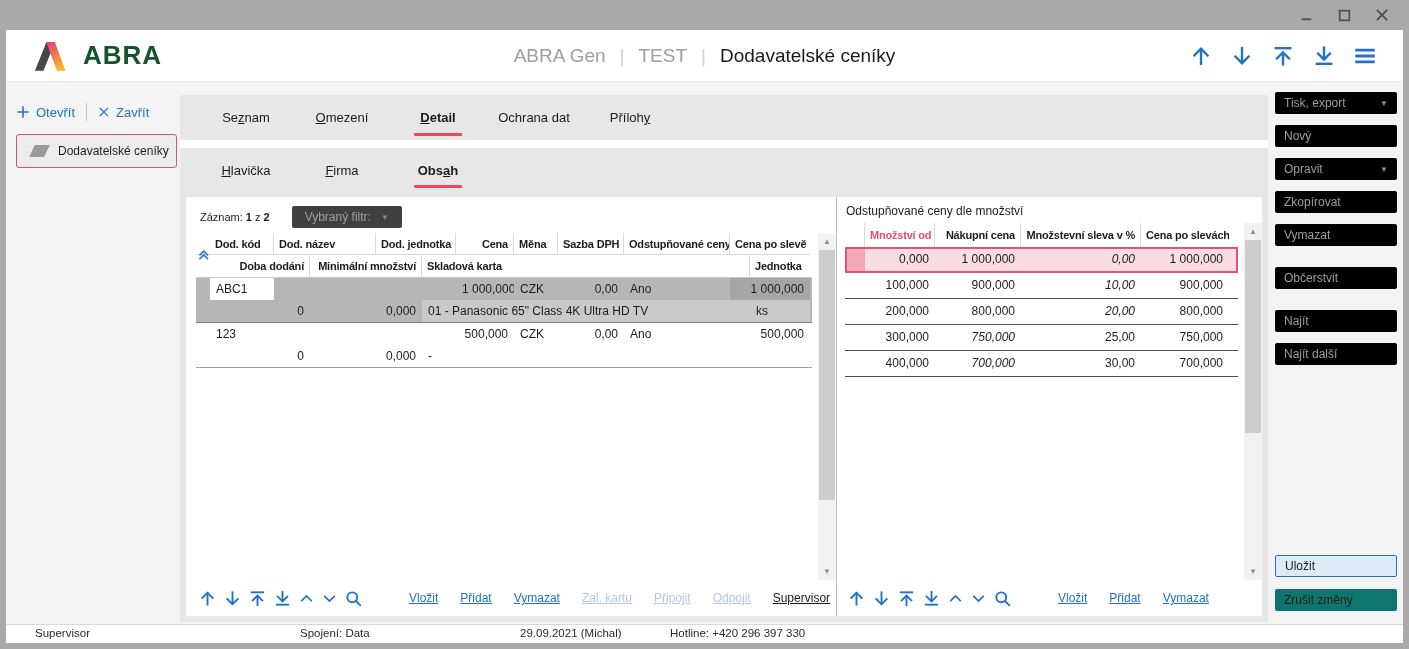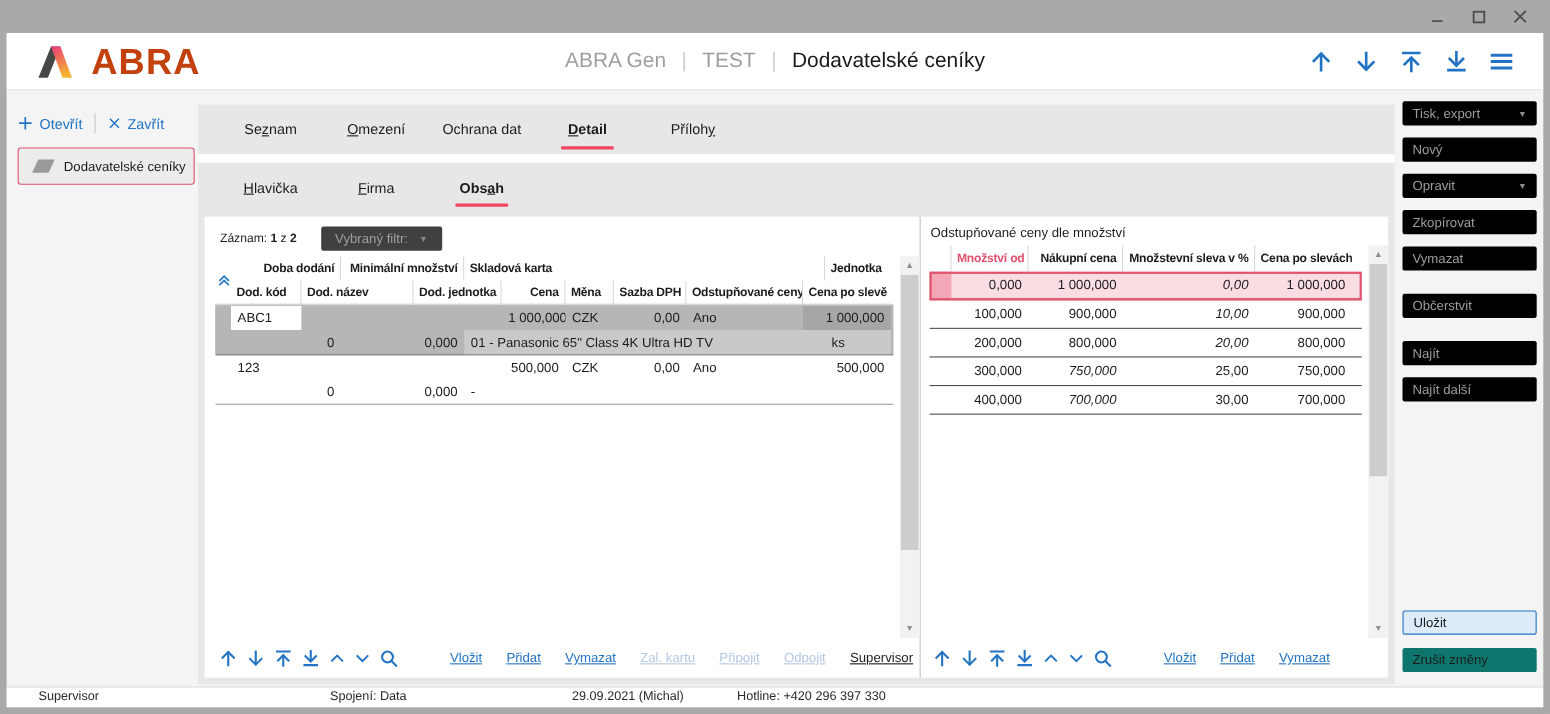--- a/index.html
+++ b/index.html
@@ -6,21 +6,21 @@
   html,body { width:1409px; height:649px; overflow:hidden; }
   body { font-family:"Liberation Sans", sans-serif; font-size:12px; color:#1c1c1c; background:#a9a9a9; }
   .window { position:relative; width:1409px; height:649px; background:#a9a9a9; }
   .titlebar { height:30px; display:flex; justify-content:flex-end; align-items:center; gap:16px; padding-right:16px; }
   .winbtn { width:22px; height:22px; display:flex; align-items:center; justify-content:center; cursor:pointer; }
   .app { position:absolute; left:6px; right:6px; top:30px; bottom:6px; background:#f4f4f4; display:flex; flex-direction:column; overflow:hidden; }
 
   
   .header { height:52px; background:#fff; border-bottom:1px solid #e4e4e4; position:relative; display:flex; align-items:center; flex-shrink:0; }
   .logo { display:flex; align-items:center; gap:9px; margin-left:28px; }
-  .logo-text { font-size:33px; font-weight:bold; color:#c2410c; letter-spacing:1px; }
+  .logo-text { font-size:26px; font-weight:bold; color:#14532d; letter-spacing:1px; }
   .crumb { position:absolute; left:50%; transform:translateX(-50%); white-space:nowrap; font-size:19px; display:flex; align-items:center; }
   .crumb .dim { color:#9e9e9e; }
   .crumb .sep { color:#cfcfcf; padding:0 14px; font-weight:300; }
   .crumb .pgtitle { color:#1a1a1a; }
   .navicons { position:absolute; right:26px; top:0; bottom:0; display:flex; align-items:center; gap:17px; }
   .navbtn { color:#2273c3; cursor:pointer; display:flex; }
 
   
   .bodyrow { flex:1; display:flex; min-height:0; }
   .sidebar { width:174px; flex-shrink:0; padding-top:21px; }
@@ -217,25 +217,25 @@
       </aside>
 
       <main class="main">
         <div class="tabrow" id="main-tabs">
             <div class="tab">
               <span class="tlabel">Se<u>z</u>nam</span>
             </div>
             <div class="tab">
               <span class="tlabel"><u>O</u>mezení</span>
             </div>
+            <div class="tab active">
+              <span class="tlabel"><u>D</u>etail</span>
+            </div>
             <div class="tab">
               <span class="tlabel">Ochrana dat</span>
-            </div>
-            <div class="tab active">
-              <span class="tlabel"><u>D</u>etail</span>
             </div>
             <div class="tab">
               <span class="tlabel">Příloh<u>y</u></span>
             </div>
           </div>
         <div class="whitestrip"></div>
         <div class="tabrow second" id="detail-tabs">
             <div class="tab">
               <span class="tlabel"><u>H</u>lavička</span>
             </div>
@@ -264,37 +264,37 @@
             </div>
             <div class="gridwrap">
               <div id="left-grid">
                   <div class="lhdr">
                     <span class="collapse">
                       <svg width="15" height="15" viewBox="0 0 20 20" fill="none" stroke="currentColor" stroke-width="2" stroke-linecap="square">
                         <path d="M4 10.5 9 5.5l5 5"></path>
                         <path d="M4 15.5 9 10.5l5 5"></path>
                       </svg>
                     </span>
-                    <div class="gl" style="grid-template-columns:14px 100px 112px 328px 60px">
-                      <div class="gc ind"></div>
-                      <div class="gc hc ar">Doba dodání</div>
-                      <div class="gc hc ar">Minimální množství</div>
-                      <div class="gc hc">Skladová karta</div>
-                      <div class="gc hc">Jednotka</div>
-                    </div>
                     <div class="gl l1h" style="grid-template-columns:14px 64px 102px 80px 58px 44px 66px 106px 80px">
                       <div class="gc ind"></div>
                       <div class="gc hc">Dod. kód</div>
                       <div class="gc hc">Dod. název</div>
                       <div class="gc hc">Dod. jednotka</div>
                       <div class="gc hc ar">Cena</div>
                       <div class="gc hc">Měna</div>
                       <div class="gc hc ar">Sazba DPH</div>
                       <div class="gc hc">Odstupňované ceny</div>
                       <div class="gc hc ar">Cena po slevě</div>
+                    </div>
+                    <div class="gl" style="grid-template-columns:14px 100px 112px 328px 60px">
+                      <div class="gc ind"></div>
+                      <div class="gc hc ar">Doba dodání</div>
+                      <div class="gc hc ar">Minimální množství</div>
+                      <div class="gc hc">Skladová karta</div>
+                      <div class="gc hc">Jednotka</div>
                     </div>
                   </div>
                   <div class="rowgroup sel">
                     <div class="gl" style="grid-template-columns:14px 64px 102px 80px 58px 44px 66px 106px 80px">
                       <div class="gc ind"></div>
                       <div class="gc edit">ABC1</div>
                       <div class="gc"></div>
                       <div class="gc"></div>
                       <div class="gc ar">1 000,000</div>
                       <div class="gc">CZK</div>

